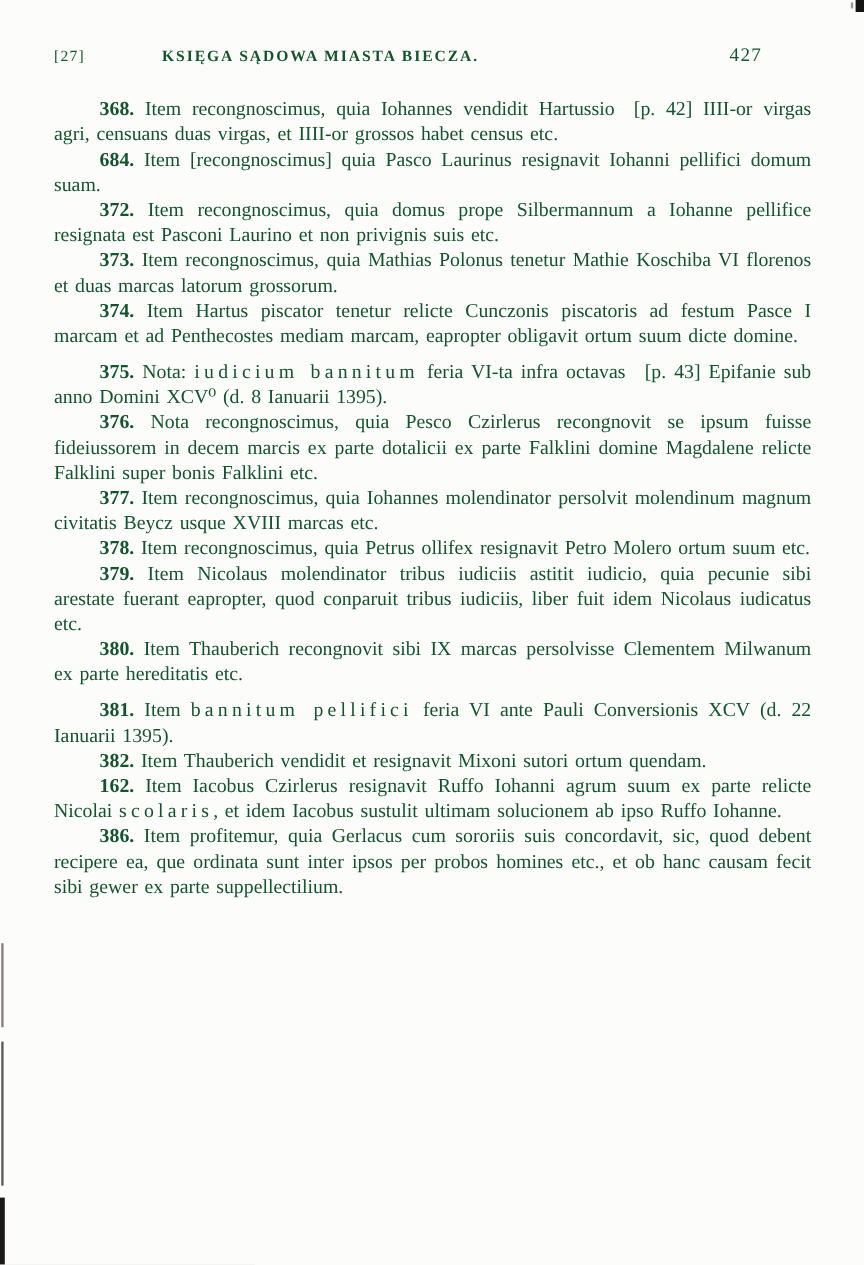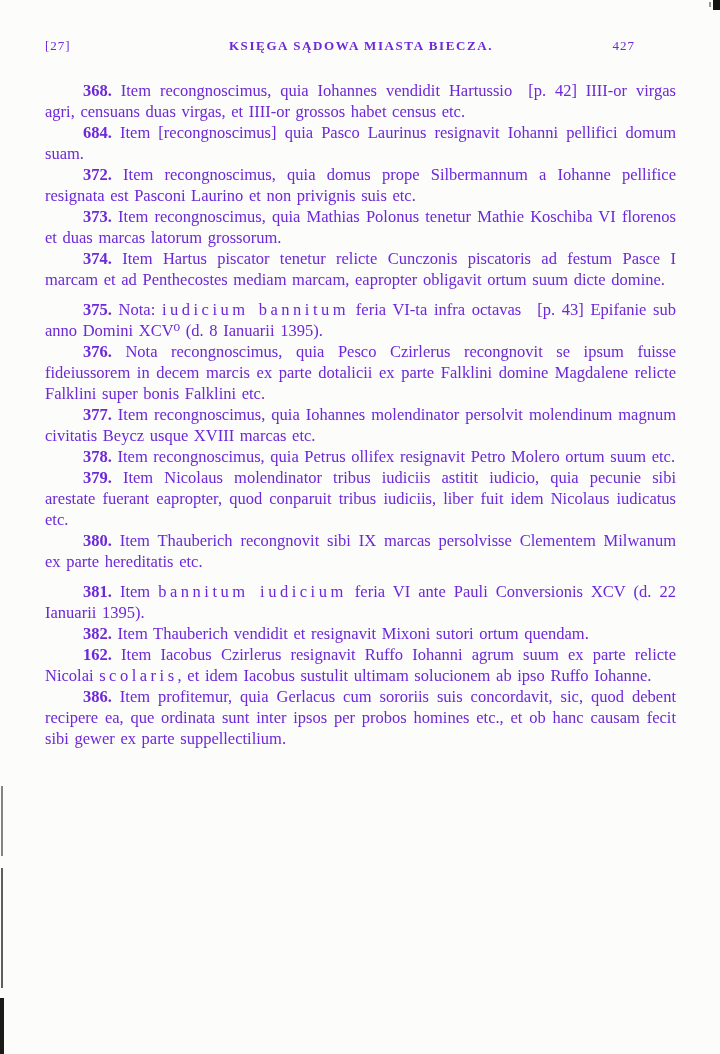--- a/index.html
+++ b/index.html
@@ -3,47 +3,46 @@
 <meta charset="utf-8">
 <style>
   html, body { margin: 0; padding: 0; background: #e8e8e8; }
   .page {
     position: relative;
     width: 720px;
     height: 1054px;
     margin: 0 auto;
     background: #fcfcfa;
     font-family: "Liberation Serif", "DejaVu Serif", serif;
-    color: #6d28d9;
+    color: #14532d;
     overflow: hidden;
   }
   .header {
     position: absolute;
     top: 38px;
     left: 45px;
     width: 632px;
     display: flex;
     align-items: baseline;
   }
   .folio {
     width: 90px;
     font-size: 13px;
     letter-spacing: 1px;
   }
   .running-title {
     flex: 1;
-    text-align: center;
     font-size: 13px;
     font-weight: 700;
     letter-spacing: 1.6px;
   }
   .page-number {
     width: 90px;
     text-align: right;
-    font-size: 13px;
+    font-size: 16px;
     letter-spacing: 1px;
     padding-right: 42px;
     box-sizing: border-box;
   }
   .body-text {
     position: absolute;
     top: 80px;
     left: 45px;
     width: 631px;
     font-size: 16.5px;
@@ -94,21 +93,21 @@
       <p class="entry"><span class="num">684.</span> <span class="seg-n">Item [recongnoscimus] quia Pasco Laurinus resignavit Iohanni pellifici domum suam.</span></p>
       <p class="entry"><span class="num">372.</span> <span class="seg-n">Item recongnoscimus, quia domus prope Silbermannum a Iohanne pellifice resignata est Pasconi Laurino et non privignis suis etc.</span></p>
       <p class="entry"><span class="num">373.</span> <span class="seg-n">Item recongnoscimus, quia Mathias Polonus tenetur Mathie Koschiba VI florenos et duas marcas latorum grossorum.</span></p>
       <p class="entry"><span class="num">374.</span> <span class="seg-n">Item Hartus piscator tenetur relicte Cunczonis piscatoris ad festum Pasce I marcam et ad Penthecostes mediam marcam, eapropter obligavit ortum suum dicte domine.</span></p>
       <p class="entry gap"><span class="num">375.</span> <span class="seg-n">Nota: </span><span class="seg-sp">iudicium bannitum</span><span class="seg-n"> feria VI-ta infra octavas</span><span class="seg-ref">[p. 43]</span><span class="seg-n"> Epifanie sub anno Domini XCV⁰ </span><span class="seg-it">(d. 8 Ianuarii 1395)</span><span class="seg-n">.</span></p>
       <p class="entry"><span class="num">376.</span> <span class="seg-n">Nota recongnoscimus, quia Pesco Czirlerus recongnovit se ipsum fuisse fideiussorem in decem marcis ex parte dotalicii ex parte Falklini domine Magdalene relicte Falklini super bonis Falklini etc.</span></p>
       <p class="entry"><span class="num">377.</span> <span class="seg-n">Item recongnoscimus, quia Iohannes molendinator persolvit molendinum magnum civitatis Beycz usque XVIII marcas etc.</span></p>
       <p class="entry"><span class="num">378.</span> <span class="seg-n">Item recongnoscimus, quia Petrus ollifex resignavit Petro Molero ortum suum etc.</span></p>
       <p class="entry"><span class="num">379.</span> <span class="seg-n">Item Nicolaus molendinator tribus iudiciis astitit iudicio, quia pecunie sibi arestate fuerant eapropter, quod conparuit tribus iudiciis, liber fuit idem Nicolaus iudicatus etc.</span></p>
       <p class="entry"><span class="num">380.</span> <span class="seg-n">Item Thauberich recongnovit sibi IX marcas persolvisse Clementem Milwanum ex parte hereditatis etc.</span></p>
-      <p class="entry gap"><span class="num">381.</span> <span class="seg-n">Item </span><span class="seg-sp">bannitum iudicium</span><span class="seg-n"> feria VI ante Pauli Conversionis XCV </span><span class="seg-it">(d. 22 Ianuarii 1395)</span><span class="seg-n">.</span></p>
+      <p class="entry gap"><span class="num">381.</span> <span class="seg-n">Item </span><span class="seg-sp">bannitum pellifici</span><span class="seg-n"> feria VI ante Pauli Conversionis XCV </span><span class="seg-it">(d. 22 Ianuarii 1395)</span><span class="seg-n">.</span></p>
       <p class="entry"><span class="num">382.</span> <span class="seg-n">Item Thauberich vendidit et resignavit Mixoni sutori ortum quendam.</span></p>
       <p class="entry"><span class="num">162.</span> <span class="seg-n">Item Iacobus Czirlerus resignavit Ruffo Iohanni agrum suum ex parte relicte Nicolai </span><span class="seg-sp">scolaris</span><span class="seg-n">, et idem Iacobus sustulit ultimam solucionem ab ipso Ruffo Iohanne.</span></p>
       <p class="entry"><span class="num">386.</span> <span class="seg-n">Item profitemur, quia Gerlacus cum sororiis suis concordavit, sic, quod debent recipere ea, que ordinata sunt inter ipsos per probos homines etc., et ob hanc causam fecit sibi </span><span class="seg-it">gewer</span><span class="seg-n"> ex parte suppellectilium.</span></p>
     </div>
 
   <div class="mark-top-right"></div>
   <div class="mark-top-right2"></div>
   <div class="mark-left-streak-a"></div>
   <div class="mark-left-streak-b"></div>
   <div class="mark-left-streak-c"></div>

